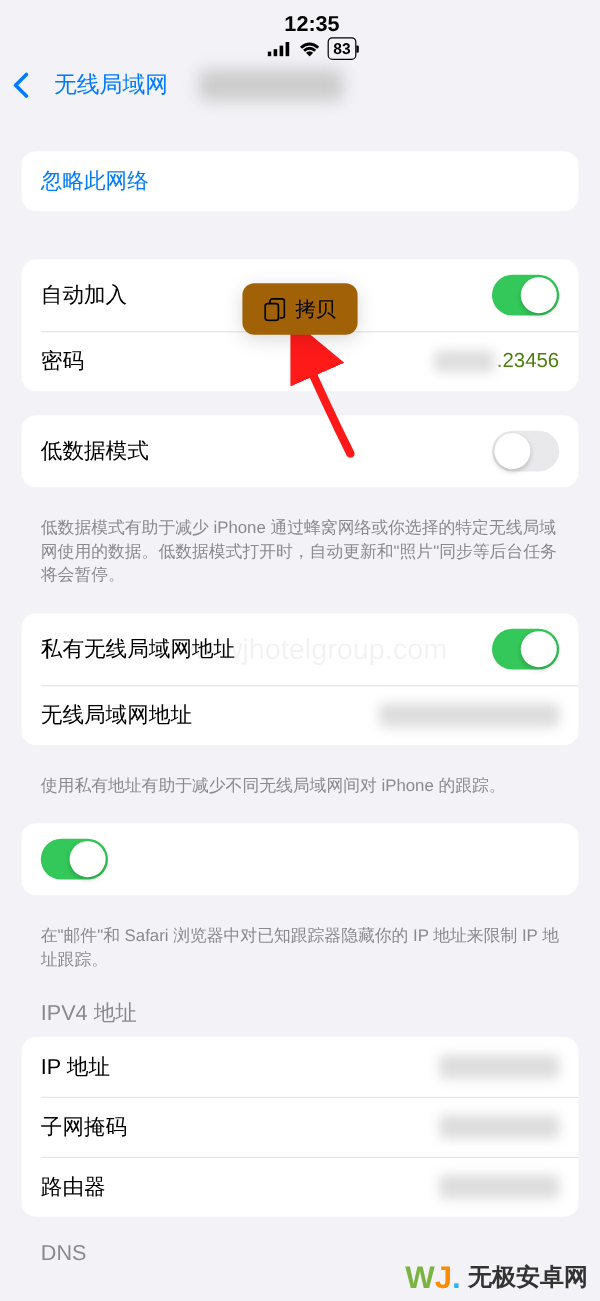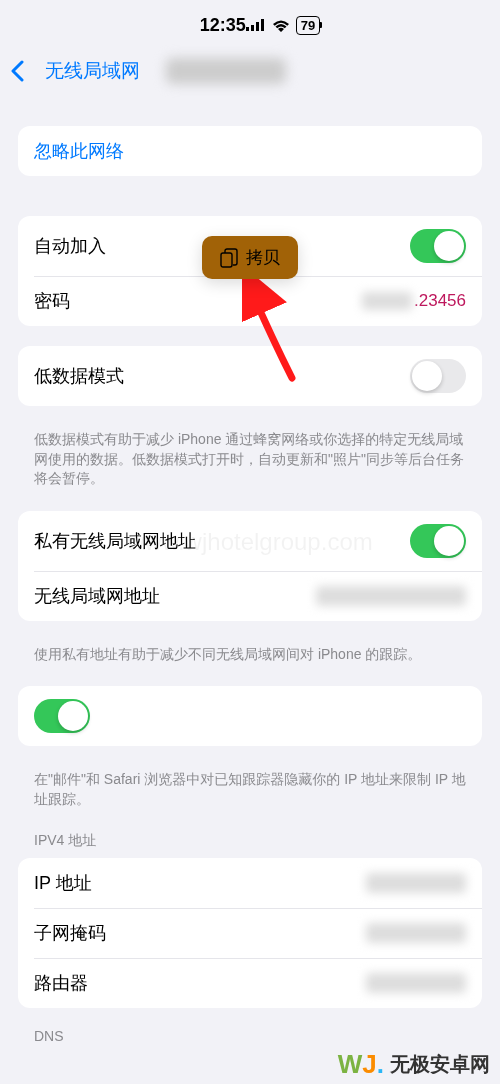--- a/index.html
+++ b/index.html
@@ -7,26 +7,27 @@
       width: 500px;
       height: 1084px;
       background: #f2f2f7;
       font-family: -apple-system, "PingFang SC", "Helvetica Neue", sans-serif;
       position: relative;
       overflow: hidden;
     }
     .status-bar {
       height: 50px;
       display: flex;
-      justify-content: center;
+      justify-content: flex-end;
       align-items: center;
       padding: 0 35px 0 55px;
       font-weight: 600;
       font-size: 18px;
       color: #000;
+      flex-direction: column;
     }
     .status-right { display: flex; align-items: center; gap: 6px; }
     .battery-box {
       display: inline-flex;
       align-items: center;
       border: 1px solid #000;
       border-radius: 4px;
       padding: 1px 4px;
       font-size: 13px;
       font-weight: 700;
@@ -79,21 +80,21 @@
     .row + .row::before {
       content: '';
       position: absolute;
       left: 16px;
       right: 0;
       top: 0;
       height: 1px;
       background: #e5e5ea;
     }
     .row.link { color: #007aff; }
-    .row .value { color: #be185d; font-size: 17px; }
+    .row .value { color: #4d7c0f; font-size: 17px; }
     .row .value.blurred {
       filter: blur(5px);
       background: #ddd;
       border-radius: 4px;
       min-width: 100px;
       height: 20px;
     }
     .pwd-row .value { display: flex; align-items: center; gap: 2px; }
     .pwd-blur {
       filter: blur(5px);
@@ -123,21 +124,21 @@
     .toggle.on .knob { right: 2px; }
     .toggle.off .knob { left: 2px; }
     .footer-note {
       margin: 24px 34px 22px;
       font-size: 14px;
       color: #8a8a8e;
       line-height: 1.4;
     }
     .header-note {
       margin: 16px 34px 8px;
-      font-size: 14px;
+      font-size: 18px;
       color: #8a8a8e;
     }
     .chevron { color: #c7c7cc; margin-left: 6px; }
     .value-with-chevron { display: flex; align-items: center; }
     .copy-popover {
       position: absolute;
       top: 236px;
       left: 50%;
       transform: translateX(-50%);
       background: #a16207;
@@ -195,21 +196,21 @@
   <div class="status-right">
     <svg width="20" height="12" viewBox="0 0 20 12">
         <rect x="0" y="8" width="3" height="4" fill="#000"></rect>
         <rect x="5" y="6" width="3" height="6" fill="#000"></rect>
         <rect x="10" y="3" width="3" height="9" fill="#000"></rect>
         <rect x="15" y="0" width="3" height="12" fill="#000"></rect>
       </svg>
     <svg width="18" height="13" viewBox="0 0 18 13">
         <path d="M9 13 L6 10 Q9 7.5 12 10 Z M3.5 7.5 Q9 2.5 14.5 7.5 L12.8 9.2 Q9 5.8 5.2 9.2 Z M1 5 Q9 -2 17 5 L15.3 6.7 Q9 1 2.7 6.7 Z" fill="#000"></path>
       </svg>
-    <span class="battery-box">79</span>
+    <span class="battery-box">83</span>
   </div>
 </div>
 
 <div class="nav-bar">
   <div class="nav-back">
     <svg width="14" height="22" viewBox="0 0 14 22">
         <path d="M12 2 L3 11 L12 20" stroke="#007aff" stroke-width="3" fill="none" stroke-linecap="round" stroke-linejoin="round"></path>
       </svg>
     <span>无线局域网</span>
   </div>

